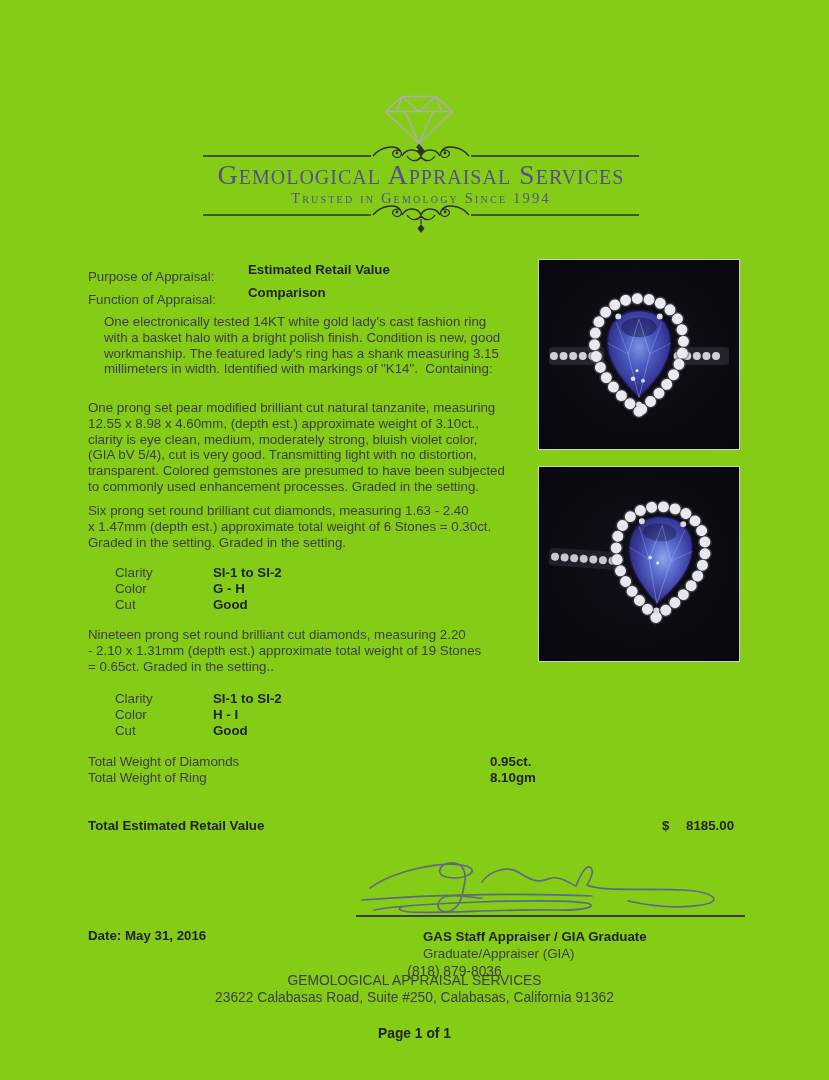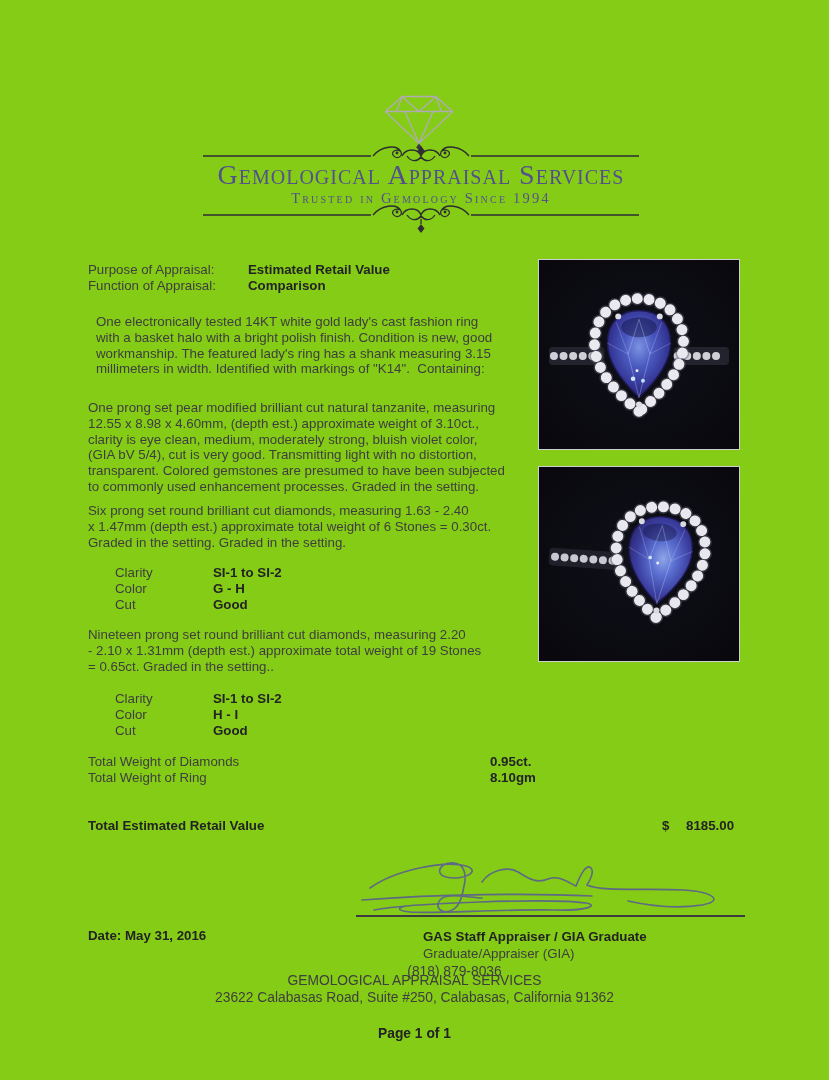--- a/index.html
+++ b/index.html
@@ -20,21 +20,21 @@
     color:#54508C;text-align:center;font-weight:500;
   }
   .brand-subtitle{
     font-family:"Liberation Serif",serif;
     font-variant:small-caps;
     font-size:14.5px;line-height:15px;letter-spacing:2.2px;
     color:#55518D;text-align:center;
   }
   
   .row{display:flex;}
-  .meta .lbl{width:160px;}
+  .meta .lbl{width:160px;margin-top:7px;}
   .gtable .lbl{width:98px;}
   .totals .lbl{width:402px;}
   .photo{border:1px solid #cdced2;background:#0a0a11;}
   .center{text-align:center;width:100%;}
   .it{}
   .sig-underline{background:#3b3b41;height:2px;}
 </style>
 </head>
 <body>
 
@@ -99,21 +99,21 @@
     <div class="row">
       <span class="lbl">Purpose of Appraisal:</span>
       <span class="b">Estimated Retail Value</span>
     </div>
     <div class="row">
       <span class="lbl">Function of Appraisal:</span>
       <span class="b">Comparison</span>
     </div>
   </div>
 
-  <div class="abs para" style="left:96px;top:314px;">One electronically tested 14KT white gold lady's cast fashion ring
+  <div class="abs para" style="left:104px;top:314px;">One electronically tested 14KT white gold lady's cast fashion ring
 with a basket halo with a bright polish finish. Condition is new, good
 workmanship. The featured lady's ring has a shank measuring 3.15
 millimeters in width. Identified with markings of "K14".  Containing:</div>
   <div class="abs para" style="left:88px;top:392px;margin-top:8px;">One prong set pear modified brilliant cut natural tanzanite, measuring
 12.55 x 8.98 x 4.60mm, (depth est.) approximate weight of 3.10ct.,
 clarity is eye clean, medium, moderately strong, bluish violet color,
 (GIA bV 5/4), cut is very good. Transmitting light with no distortion,
 transparent. Colored gemstones are presumed to have been subjected
 to commonly used enhancement processes. Graded in the setting.</div>
   <div class="abs para" style="left:88px;top:503px;">Six prong set round brilliant cut diamonds, measuring 1.63 - 2.40

